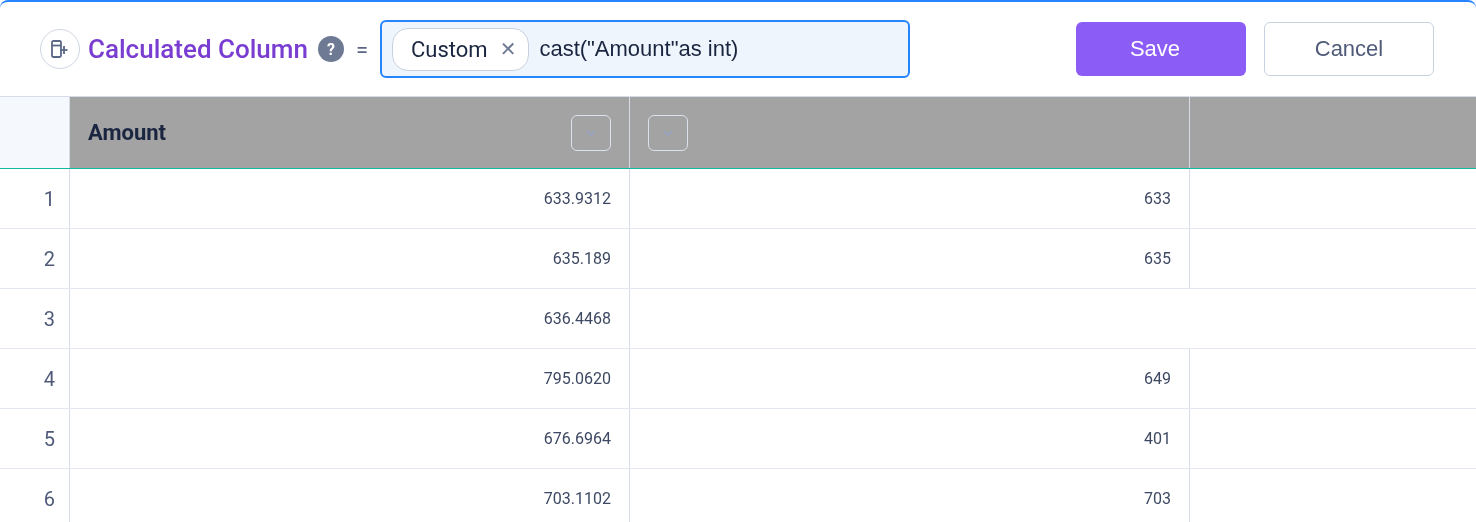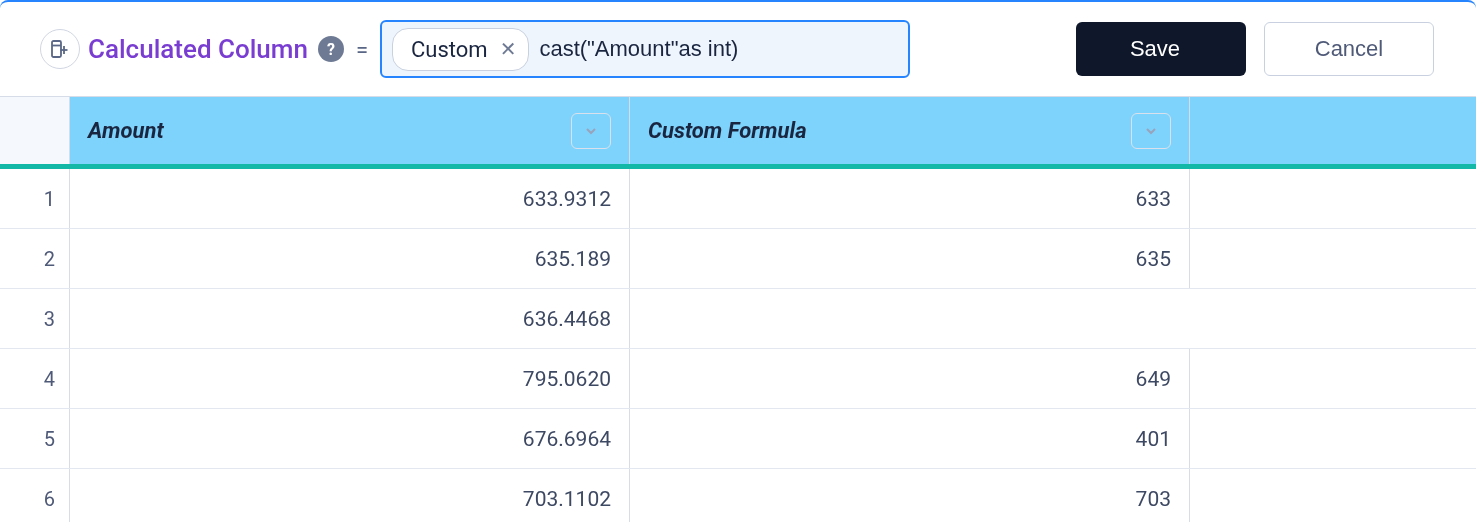--- a/index.html
+++ b/index.html
@@ -99,21 +99,21 @@
       font-size: 22px;
       font-weight: 500;
       padding: 0 32px;
       cursor: pointer;
       display: inline-flex;
       align-items: center;
       justify-content: center;
       min-width: 170px;
     }
     .btn-primary {
-      background: #0f172a;
+      background: #8b5cf6;
       color: #fff;
       border: none;
       padding-left: 20px;
     }
     .btn-secondary {
       background: #fff;
       border: 1px solid #c9d1e0;
       color: #4f5a78;
     }
     .btn-group {
@@ -121,25 +121,24 @@
       gap: 18px;
       margin-left: auto;
       margin-right: 2px;
     }
 
     .grid {
       border-top: 1px solid #d7dde8;
     }
     .header-row {
       display: flex;
-      background: #7dd3fc;
-      border-bottom: 5px solid #14b8a6;
+      background: #a3a3a3;
+      border-bottom: 1px solid #14b8a6;
       height: 72px;
       align-items: stretch;
-      font-style: italic;
     }
     .row {
       display: flex;
       border-bottom: 1px solid #e3e8f0;
       height: 60px;
       align-items: stretch;
     }
     .cell-rownum {
       width: 70px;
       border-right: 1px solid #d7dde8;
@@ -158,21 +157,21 @@
       padding: 0 18px;
     }
     .cell-header {
       font-size: 22px;
       font-weight: 700;
       color: #1a2540;
       justify-content: space-between;
     }
     .cell-data {
       justify-content: flex-end;
-      font-size: 21px;
+      font-size: 16px;
       color: #3d4862;
     }
     .dropdown-caret {
       width: 40px;
       height: 36px;
       border: 1px solid #dbe1ec;
       border-radius: 6px;
       display: flex;
       align-items: center;
       justify-content: center;
@@ -223,21 +222,20 @@
     <div class="cell-rownum"></div>
     <div class="cell cell-header">
       <span>Amount</span>
       <span class="dropdown-caret">
         <svg width="14" height="14" viewBox="0 0 14 14" fill="none" stroke="currentColor" stroke-width="2">
             <polyline points="3,5 7,9 11,5"></polyline>
           </svg>
       </span>
     </div>
     <div class="cell cell-header">
-      <span>Custom Formula</span>
       <span class="dropdown-caret">
         <svg width="14" height="14" viewBox="0 0 14 14" fill="none" stroke="currentColor" stroke-width="2">
             <polyline points="3,5 7,9 11,5"></polyline>
           </svg>
       </span>
     </div>
     <div class="cell-spacer"></div>
   </div>
 
   <div id="rows-container">

